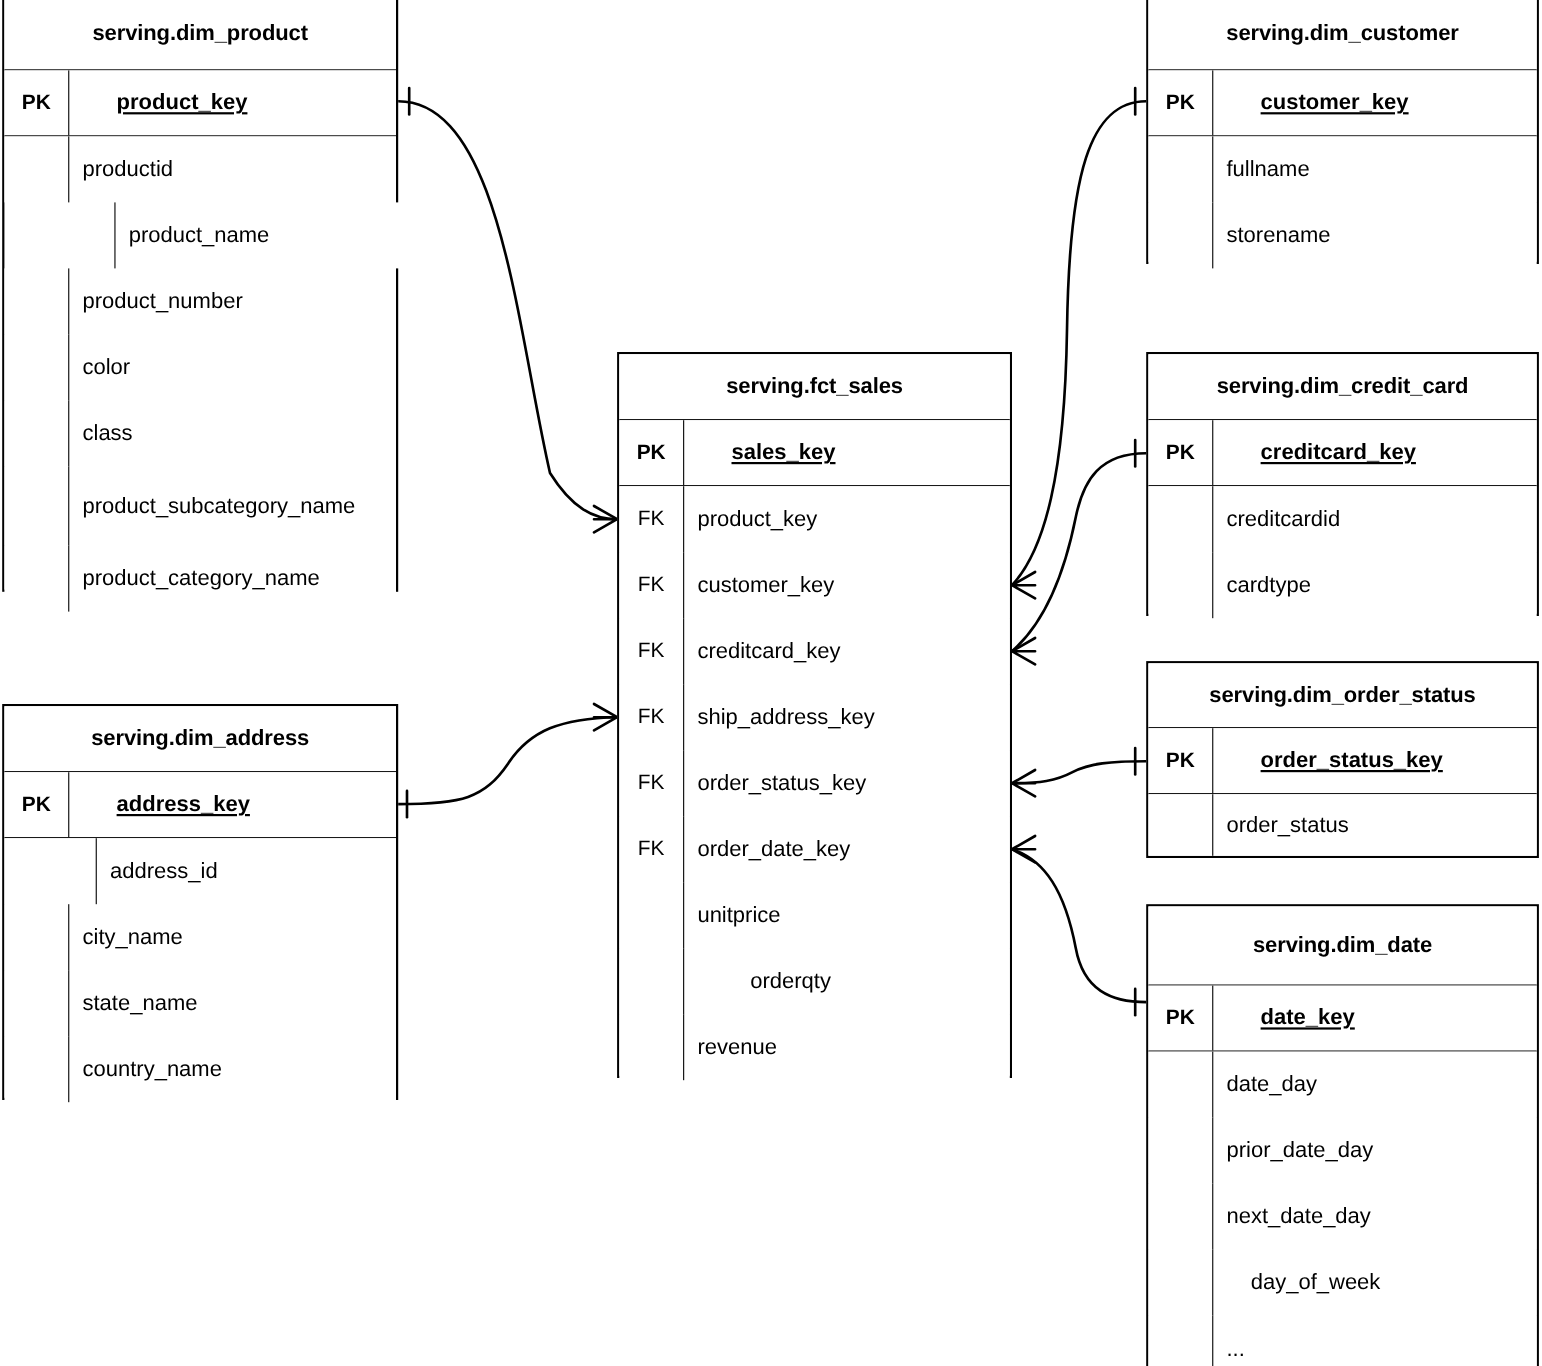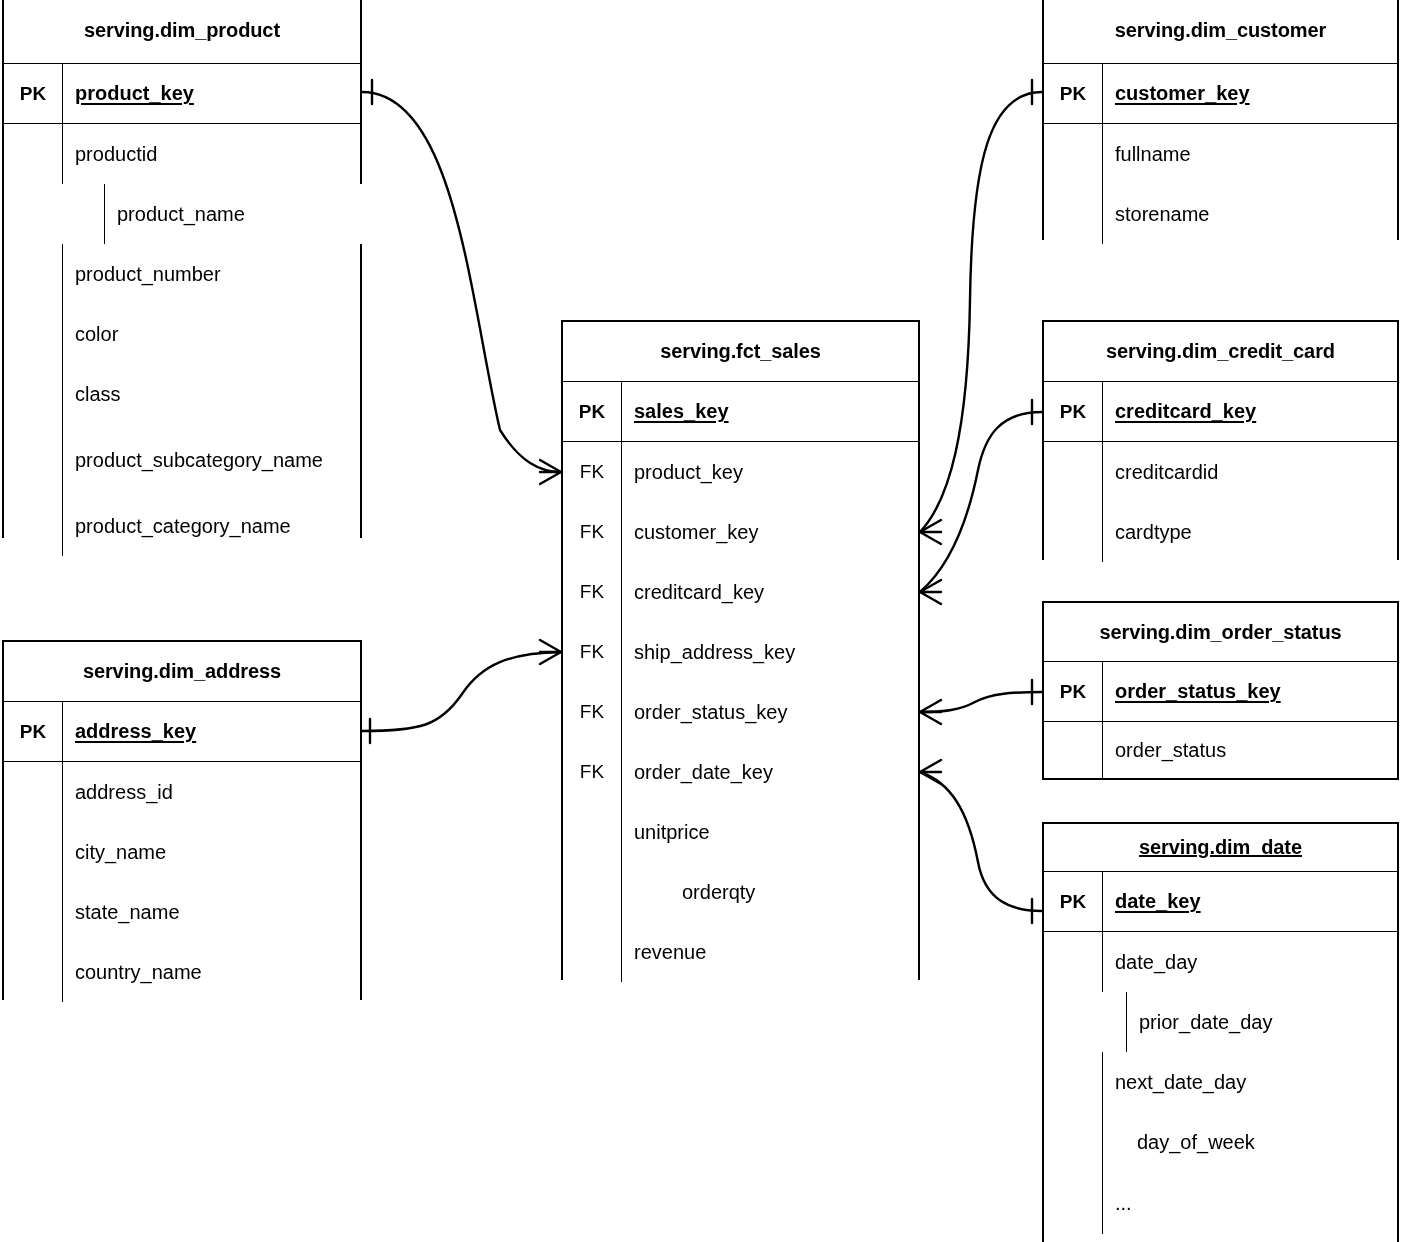--- a/index.html
+++ b/index.html
@@ -42,21 +42,21 @@
     border-bottom:1.6px solid #000;
     background:#fff;
   }
   .ent-row{
     box-sizing:border-box;
     display:flex;
     width:100%;
     align-items:stretch;
     background:#fff;
   }
-  .ent-row.pkrow{ border-bottom:1.6px solid #000; }
+  .ent-row.pkrow{ border-bottom:1.6px solid #000;gap:31px; }
   .kcol{
     box-sizing:border-box;
     flex:0 0 auto;
     display:flex;
     align-items:center;
     justify-content:center;
     font-size:19px;
     color:#000;
     border-right:1.6px solid #000;
   }
@@ -174,21 +174,21 @@
     </div>
   </div>
 
   <div class="entity e-address">
     <div class="ent-title" style="height:60px;">serving.dim_address</div>
     <div class="ent-row pkrow" style="height:60px;">
       <div class="kcol bold" style="width:59px;">PK</div>
       <div class="fcol key">address_key</div>
     </div>
     <div class="attrs">
-      <div class="ent-row" style="height:60px;">
+      <div class="ent-row" style="height:60px;padding-left:25px;">
         <div class="kcol" style="width:59px;"></div>
         <div class="fcol">address_id</div>
       </div>
       <div class="ent-row" style="height:60px;">
         <div class="kcol" style="width:59px;"></div>
         <div class="fcol">city_name</div>
       </div>
       <div class="ent-row" style="height:60px;">
         <div class="kcol" style="width:59px;"></div>
         <div class="fcol">state_name</div>
@@ -290,31 +290,31 @@
     </div>
     <div class="attrs">
       <div class="ent-row" style="height:56px;">
         <div class="kcol" style="width:59px;"></div>
         <div class="fcol">order_status</div>
       </div>
     </div>
   </div>
 
   <div class="entity e-date">
-    <div class="ent-title" style="height:48px;text-decoration:underline;">serving.dim_date</div>
+    <div class="ent-title" style="height:72px;">serving.dim_date</div>
     <div class="ent-row pkrow" style="height:60px;">
       <div class="kcol bold" style="width:59px;">PK</div>
       <div class="fcol key">date_key</div>
     </div>
     <div class="attrs">
       <div class="ent-row" style="height:60px;">
         <div class="kcol" style="width:59px;"></div>
         <div class="fcol">date_day</div>
       </div>
-      <div class="ent-row" style="height:60px;padding-left:24px;">
+      <div class="ent-row" style="height:60px;">
         <div class="kcol" style="width:59px;"></div>
         <div class="fcol">prior_date_day</div>
       </div>
       <div class="ent-row" style="height:60px;">
         <div class="kcol" style="width:59px;"></div>
         <div class="fcol">next_date_day</div>
       </div>
       <div class="ent-row" style="height:60px;gap:22px;">
         <div class="kcol" style="width:59px;"></div>
         <div class="fcol">day_of_week</div>

